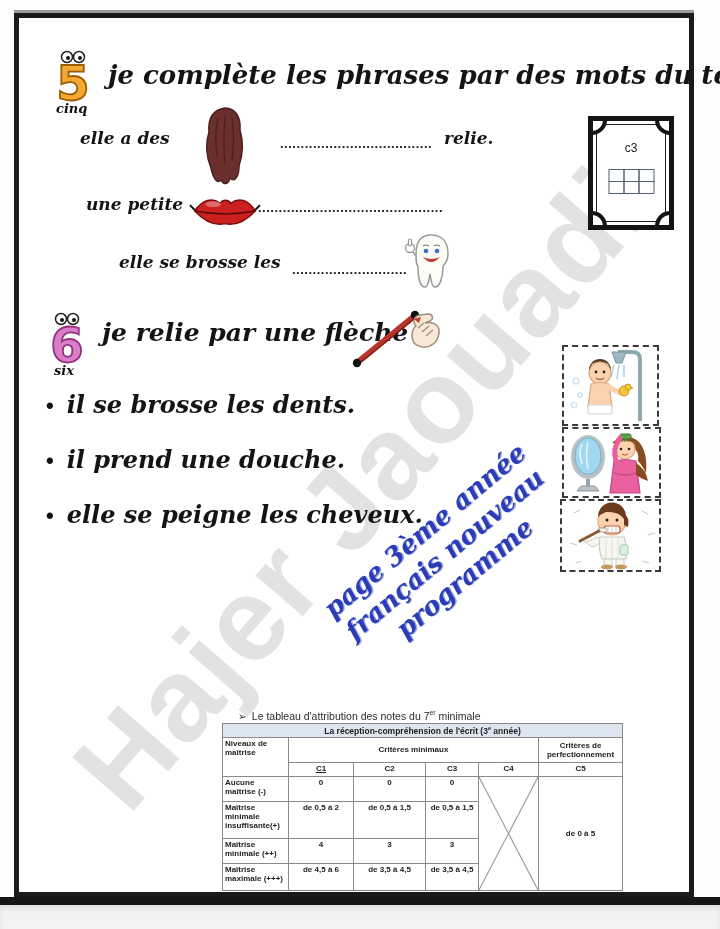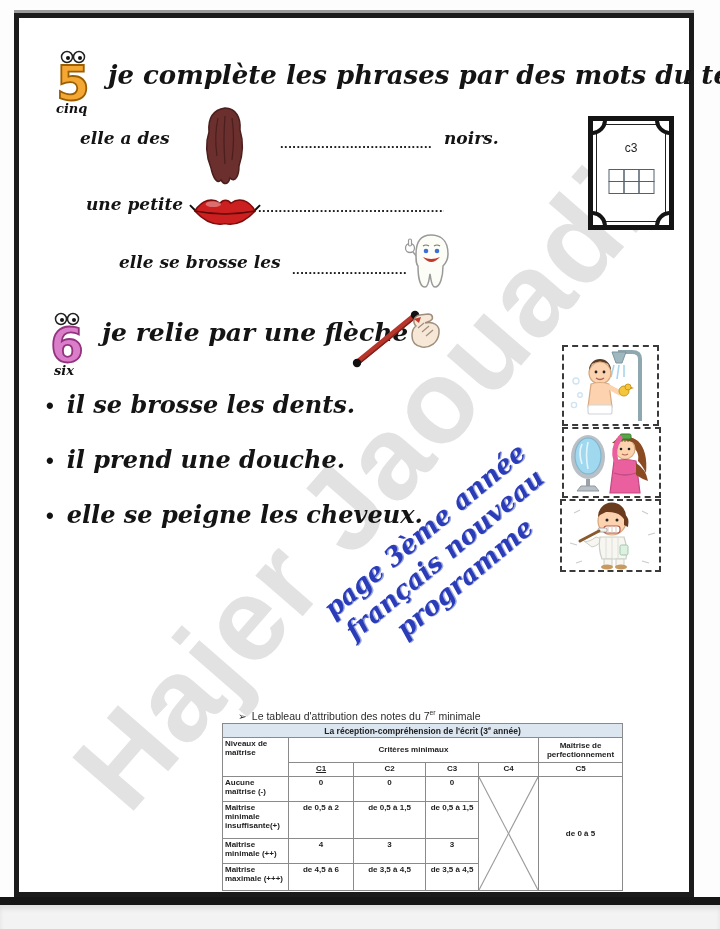--- a/index.html
+++ b/index.html
@@ -92,21 +92,21 @@
 </svg>
 
 <span class="cursive t-title5">je complète les phrases par des mots du texte :</span>
 
 <span class="cursive t24" style="left:80px;top:128px;">elle a des</span>
 <svg class="art" style="left:198px;top:106px;" width="54" height="80" viewBox="0 0 54 80">
   <path d="M27,2 C14,4 10,14 11,26 C7,38 9,52 13,62 C15,71 19,79 23,74 C26,79 30,79 32,72 C37,77 41,70 41,60 C45,48 45,34 42,24 C43,12 38,2 27,2 Z" fill="#6b2f2d" stroke="#4a1f1e" stroke-width="1.5"></path>
   <path d="M20,12 Q16,30 19,50 M27,10 Q25,34 27,58 M34,12 Q37,32 34,54" stroke="#4a1f1e" stroke-width="1.2" fill="none"></path>
 </svg>
 <span class="dots" style="left:280px;top:136px;width:152px;">............................................................</span>
-<span class="cursive t24" style="left:444px;top:128px;">noirs.</span>
+<span class="cursive t24" style="left:444px;top:128px;">relie.</span>
 
 <span class="cursive t24" style="left:86px;top:194px;">une petite</span>
 <svg class="art" style="left:188px;top:190px;" width="74" height="42" viewBox="0 0 76 42">
   <path d="M2,15 L8,21 M74,15 L68,21" stroke="#111" stroke-width="2"></path>
   <path d="M7,21 C15,9 25,7 33,13 C36,9 41,9 44,13 C52,7 62,9 69,21 C59,32 48,36 38,34 C28,36 17,32 7,21 Z" fill="#cc1f1f" stroke="#7a0c0c" stroke-width="1.5"></path>
   <path d="M7,21 Q38,27 69,21" stroke="#5c0808" stroke-width="1.5" fill="none"></path>
   <ellipse cx="26" cy="14" rx="8" ry="3" fill="#ffffff" opacity="0.35"></ellipse>
 </svg>
 <span class="dots" style="left:258px;top:200px;width:186px;">............................................................</span>
 
@@ -269,21 +269,21 @@
       <col style="width:60px">
       <col style="width:84px">
   </colgroup>
   <tbody>
       <tr class="t-title">
     <td colspan="6"><span>La réception-compréhension de l'écrit  (3</span><sup>e</sup><span> année)</span></td>
   </tr>
   <tr>
     <td rowspan="2" style="height:36px;">Niveaux de maîtrise</td>
     <td colspan="4" class="center vmid" style="height:22px;margin-top:36px;">Critères minimaux</td>
-    <td class="center vmid">Maîtrise de perfectionnement</td>
+    <td class="center vmid">Critères de perfectionnement</td>
   </tr>
   <tr>
     <td class="center" style="height:11px;text-decoration:underline;">C1</td>
     <td class="center">C2</td>
     <td class="center">C3</td>
     <td class="center">C4</td>
     <td class="center">C5</td>
   </tr>
   <tr>
     <td style="height:22px;">Aucune maîtrise (-)</td>

